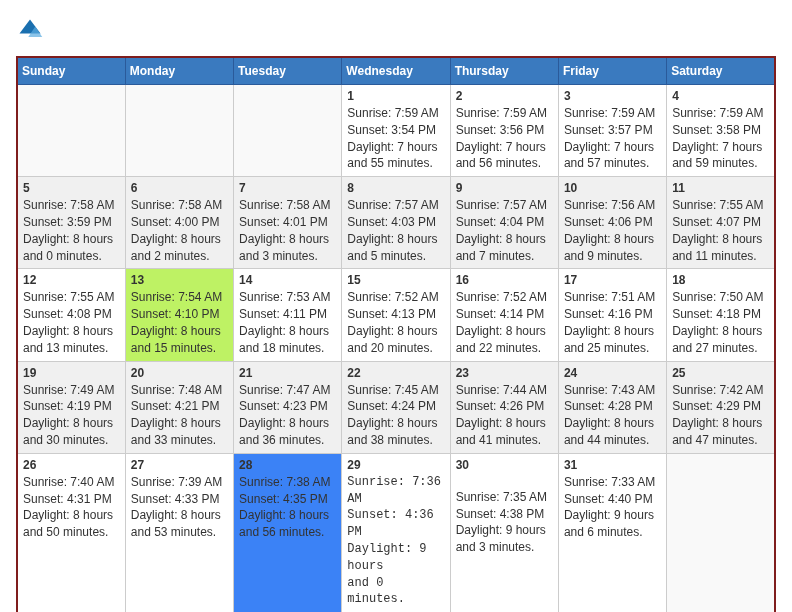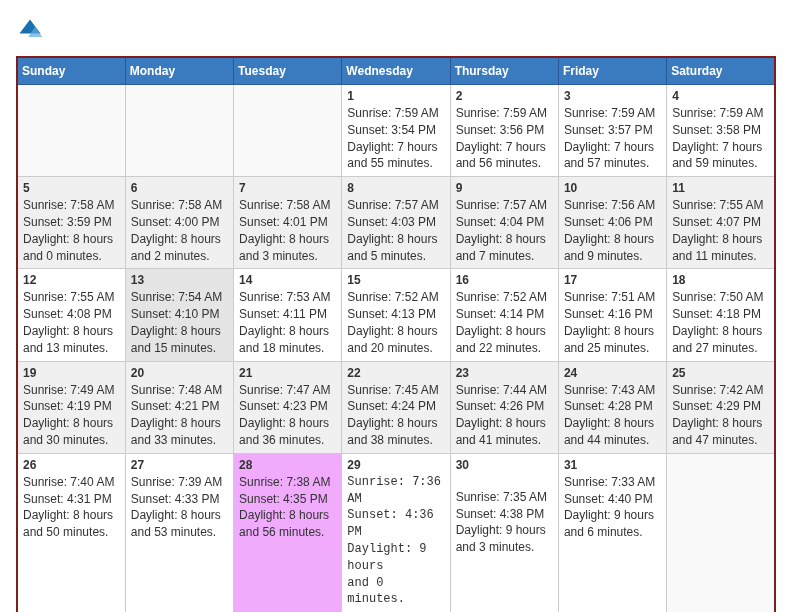--- a/index.html
+++ b/index.html
@@ -215,21 +215,21 @@
         </td>
       </tr>
       <tr>
         <td style="background: rgb(255, 255, 255);">
           <span class="day-num">12</span>
           <div class="day-info" style="white-space: pre-line;">Sunrise: 7:55 AM
 Sunset: 4:08 PM
 Daylight: 8 hours
 and 13 minutes.</div>
         </td>
-        <td style="background: #e5e5e5;">
+        <td style="background: #bef264;">
           <span class="day-num">13</span>
           <div class="day-info" style="white-space: pre-line;">Sunrise: 7:54 AM
 Sunset: 4:10 PM
 Daylight: 8 hours
 and 15 minutes.</div>
         </td>
         <td style="background: rgb(255, 255, 255);">
           <span class="day-num">14</span>
           <div class="day-info" style="white-space: pre-line;">Sunrise: 7:53 AM
 Sunset: 4:11 PM
@@ -324,21 +324,21 @@
 Daylight: 8 hours
 and 50 minutes.</div>
         </td>
         <td style="background: rgb(255, 255, 255);">
           <span class="day-num">27</span>
           <div class="day-info" style="white-space: pre-line;">Sunrise: 7:39 AM
 Sunset: 4:33 PM
 Daylight: 8 hours
 and 53 minutes.</div>
         </td>
-        <td style="background: #f0abfc;">
+        <td style="background: #3b82f6;">
           <span class="day-num">28</span>
           <div class="day-info" style="white-space: pre-line;">Sunrise: 7:38 AM
 Sunset: 4:35 PM
 Daylight: 8 hours
 and 56 minutes.</div>
         </td>
         <td style="background: rgb(255, 255, 255);">
           <span class="day-num">29</span>
           <div class="day-info" style="white-space: pre-line; font-family: Liberation Mono, monospace;">Sunrise: 7:36 AM
 Sunset: 4:36 PM

